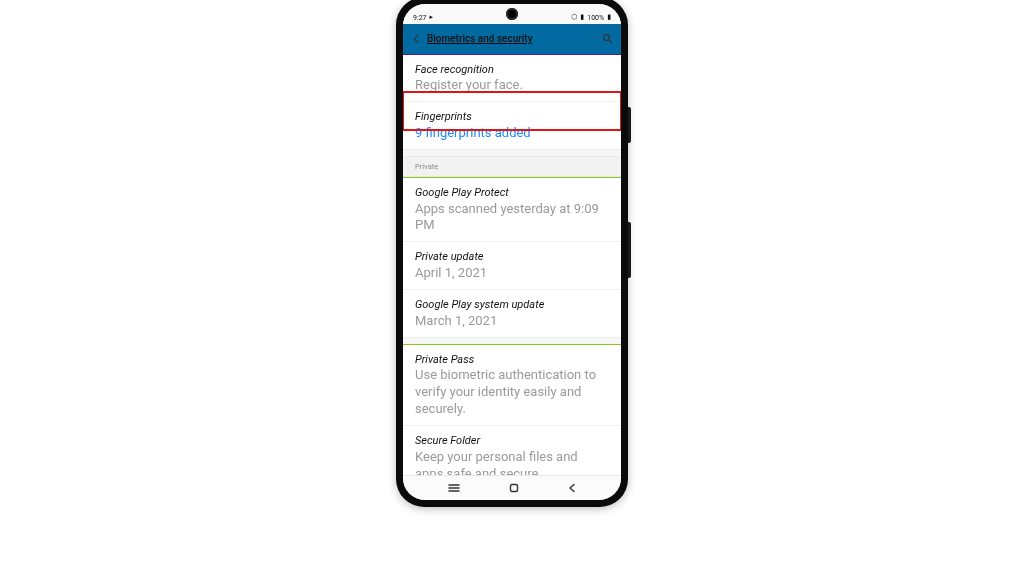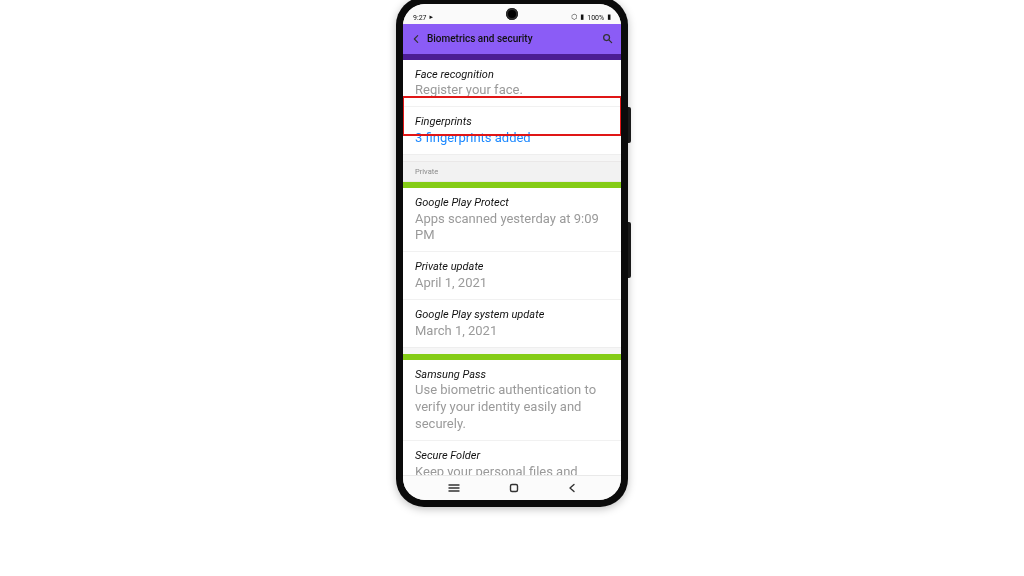--- a/index.html
+++ b/index.html
@@ -72,43 +72,44 @@
     box-sizing: border-box;
   }
   .statusbar .sb-left, .statusbar .sb-right {
     display: flex;
     align-items: center;
     gap: 3px;
   }
   .statusbar .glyph { font-size: 7px; line-height: 1; }
   .appbar {
     height: 30px;
-    background: #8b5cf6;
-    border-bottom: 6px solid #4c1d95;
+    background: #0369a1;
+    border-bottom: 1px solid #4c1d95;
     display: flex;
     align-items: center;
     padding: 0 8px;
     gap: 6px;
+    text-decoration: underline;
   }
   .appbar .back svg { width: 10px; height: 10px; display:block; }
   .appbar .title {
     flex: 1;
     font-size: 10px;
     font-weight: 500;
     color: #111;
   }
   .appbar .search svg { width: 11px; height: 11px; display:block; }
   .scroll {
     flex: 1;
     overflow: hidden;
     position: relative;
   }
   .group {
     background: #ffffff;
-    border-top: 6px solid #84cc16;
+    border-top: 1px solid #84cc16;
     border-bottom: 1px solid #eee;
     margin-bottom: 6px;
   }
   .group:first-child { border-top: none; }
   .section-header {
     background: #f2f2f2;
     color: #8a8a8a;
     font-size: 7.5px;
     padding: 5px 12px 5px 12px;
     border-top: 1px solid #eae8e8;
@@ -218,21 +219,21 @@
         <div class="group">
           <div class="item">
             <div class="txt">
               <div class="label">Face recognition</div>
               <div class="sub">Register your face.</div>
             </div>
           </div>
           <div class="item" id="hl-target">
             <div class="txt">
               <div class="label">Fingerprints</div>
-              <div class="sub accent">3 fingerprints added</div>
+              <div class="sub accent">9 fingerprints added</div>
             </div>
           </div>
         </div>
 
         <div class="section-header">Private</div>
 
         <div class="group">
           <div class="item">
             <div class="txt">
               <div class="label">Google Play Protect</div>
@@ -249,21 +250,21 @@
             <div class="txt">
               <div class="label">Google Play system update</div>
               <div class="sub">March 1, 2021</div>
             </div>
           </div>
         </div>
 
         <div class="group">
           <div class="item">
             <div class="txt">
-              <div class="label">Samsung Pass</div>
+              <div class="label">Private Pass</div>
               <div class="sub">Use biometric authentication to verify your identity easily and securely.</div>
             </div>
           </div>
           <div class="item">
             <div class="txt">
               <div class="label">Secure Folder</div>
               <div class="sub">Keep your personal files and apps safe and secure.</div>
             </div>
           </div>
         </div>

